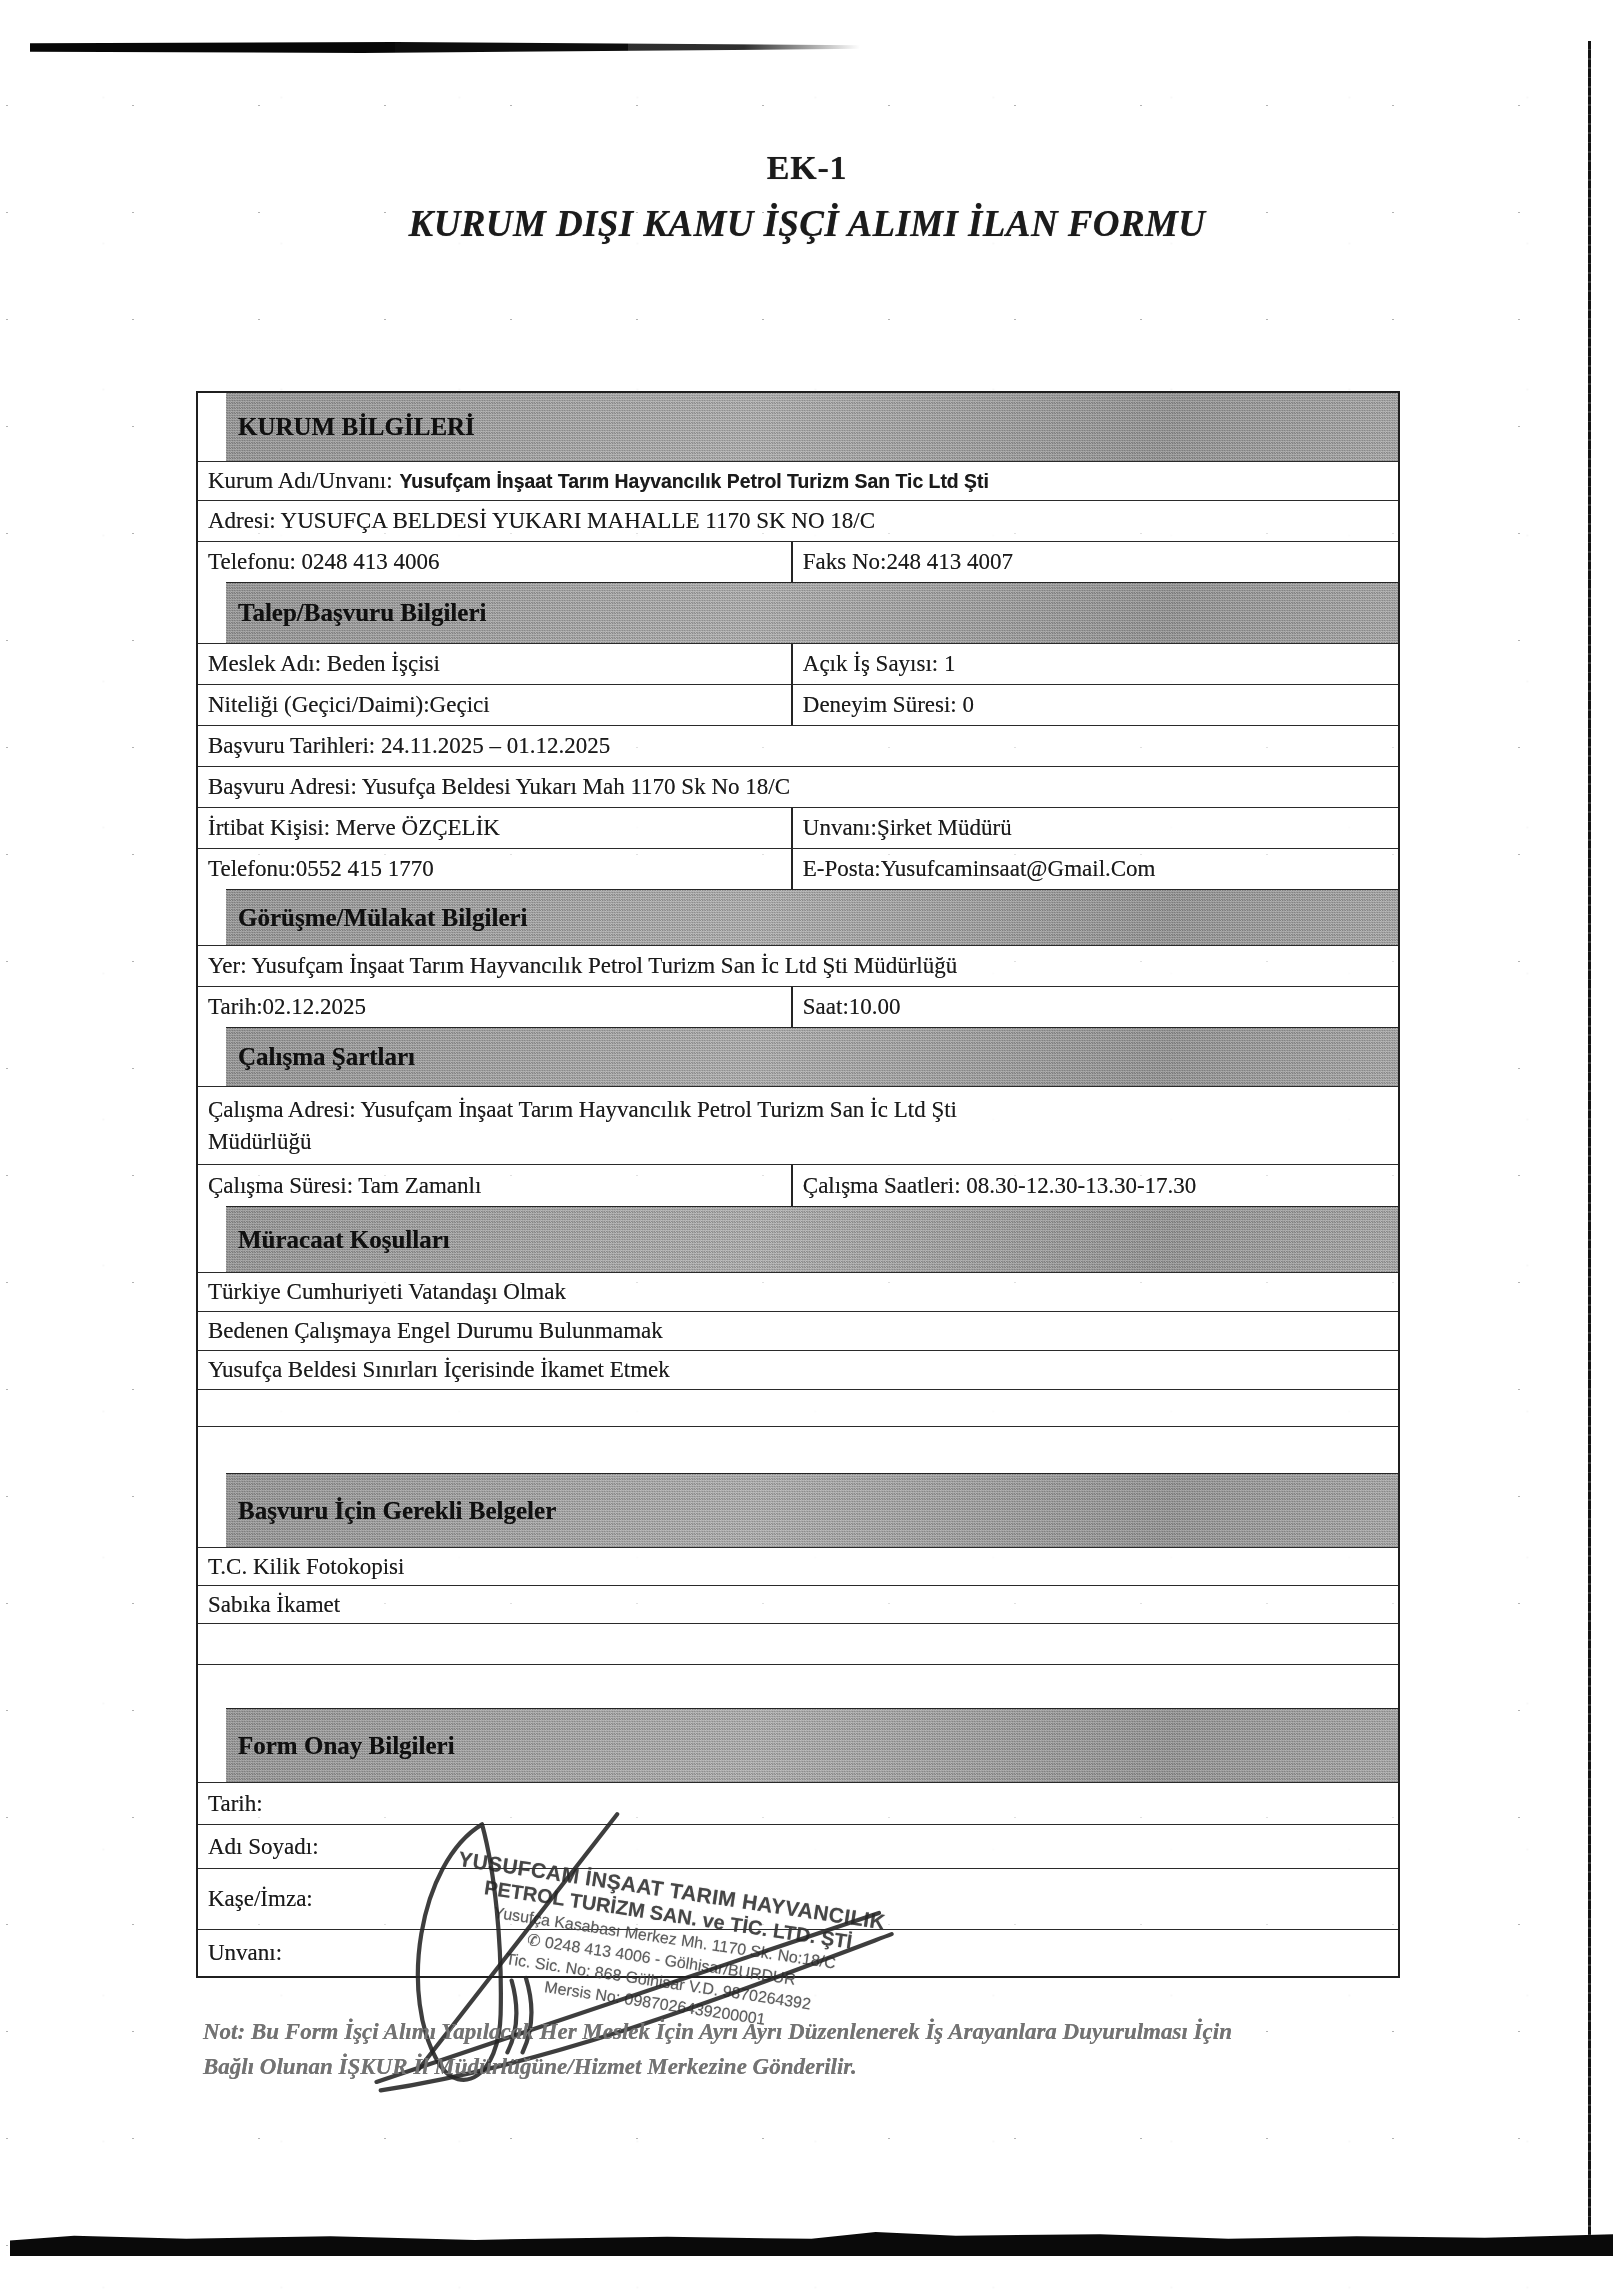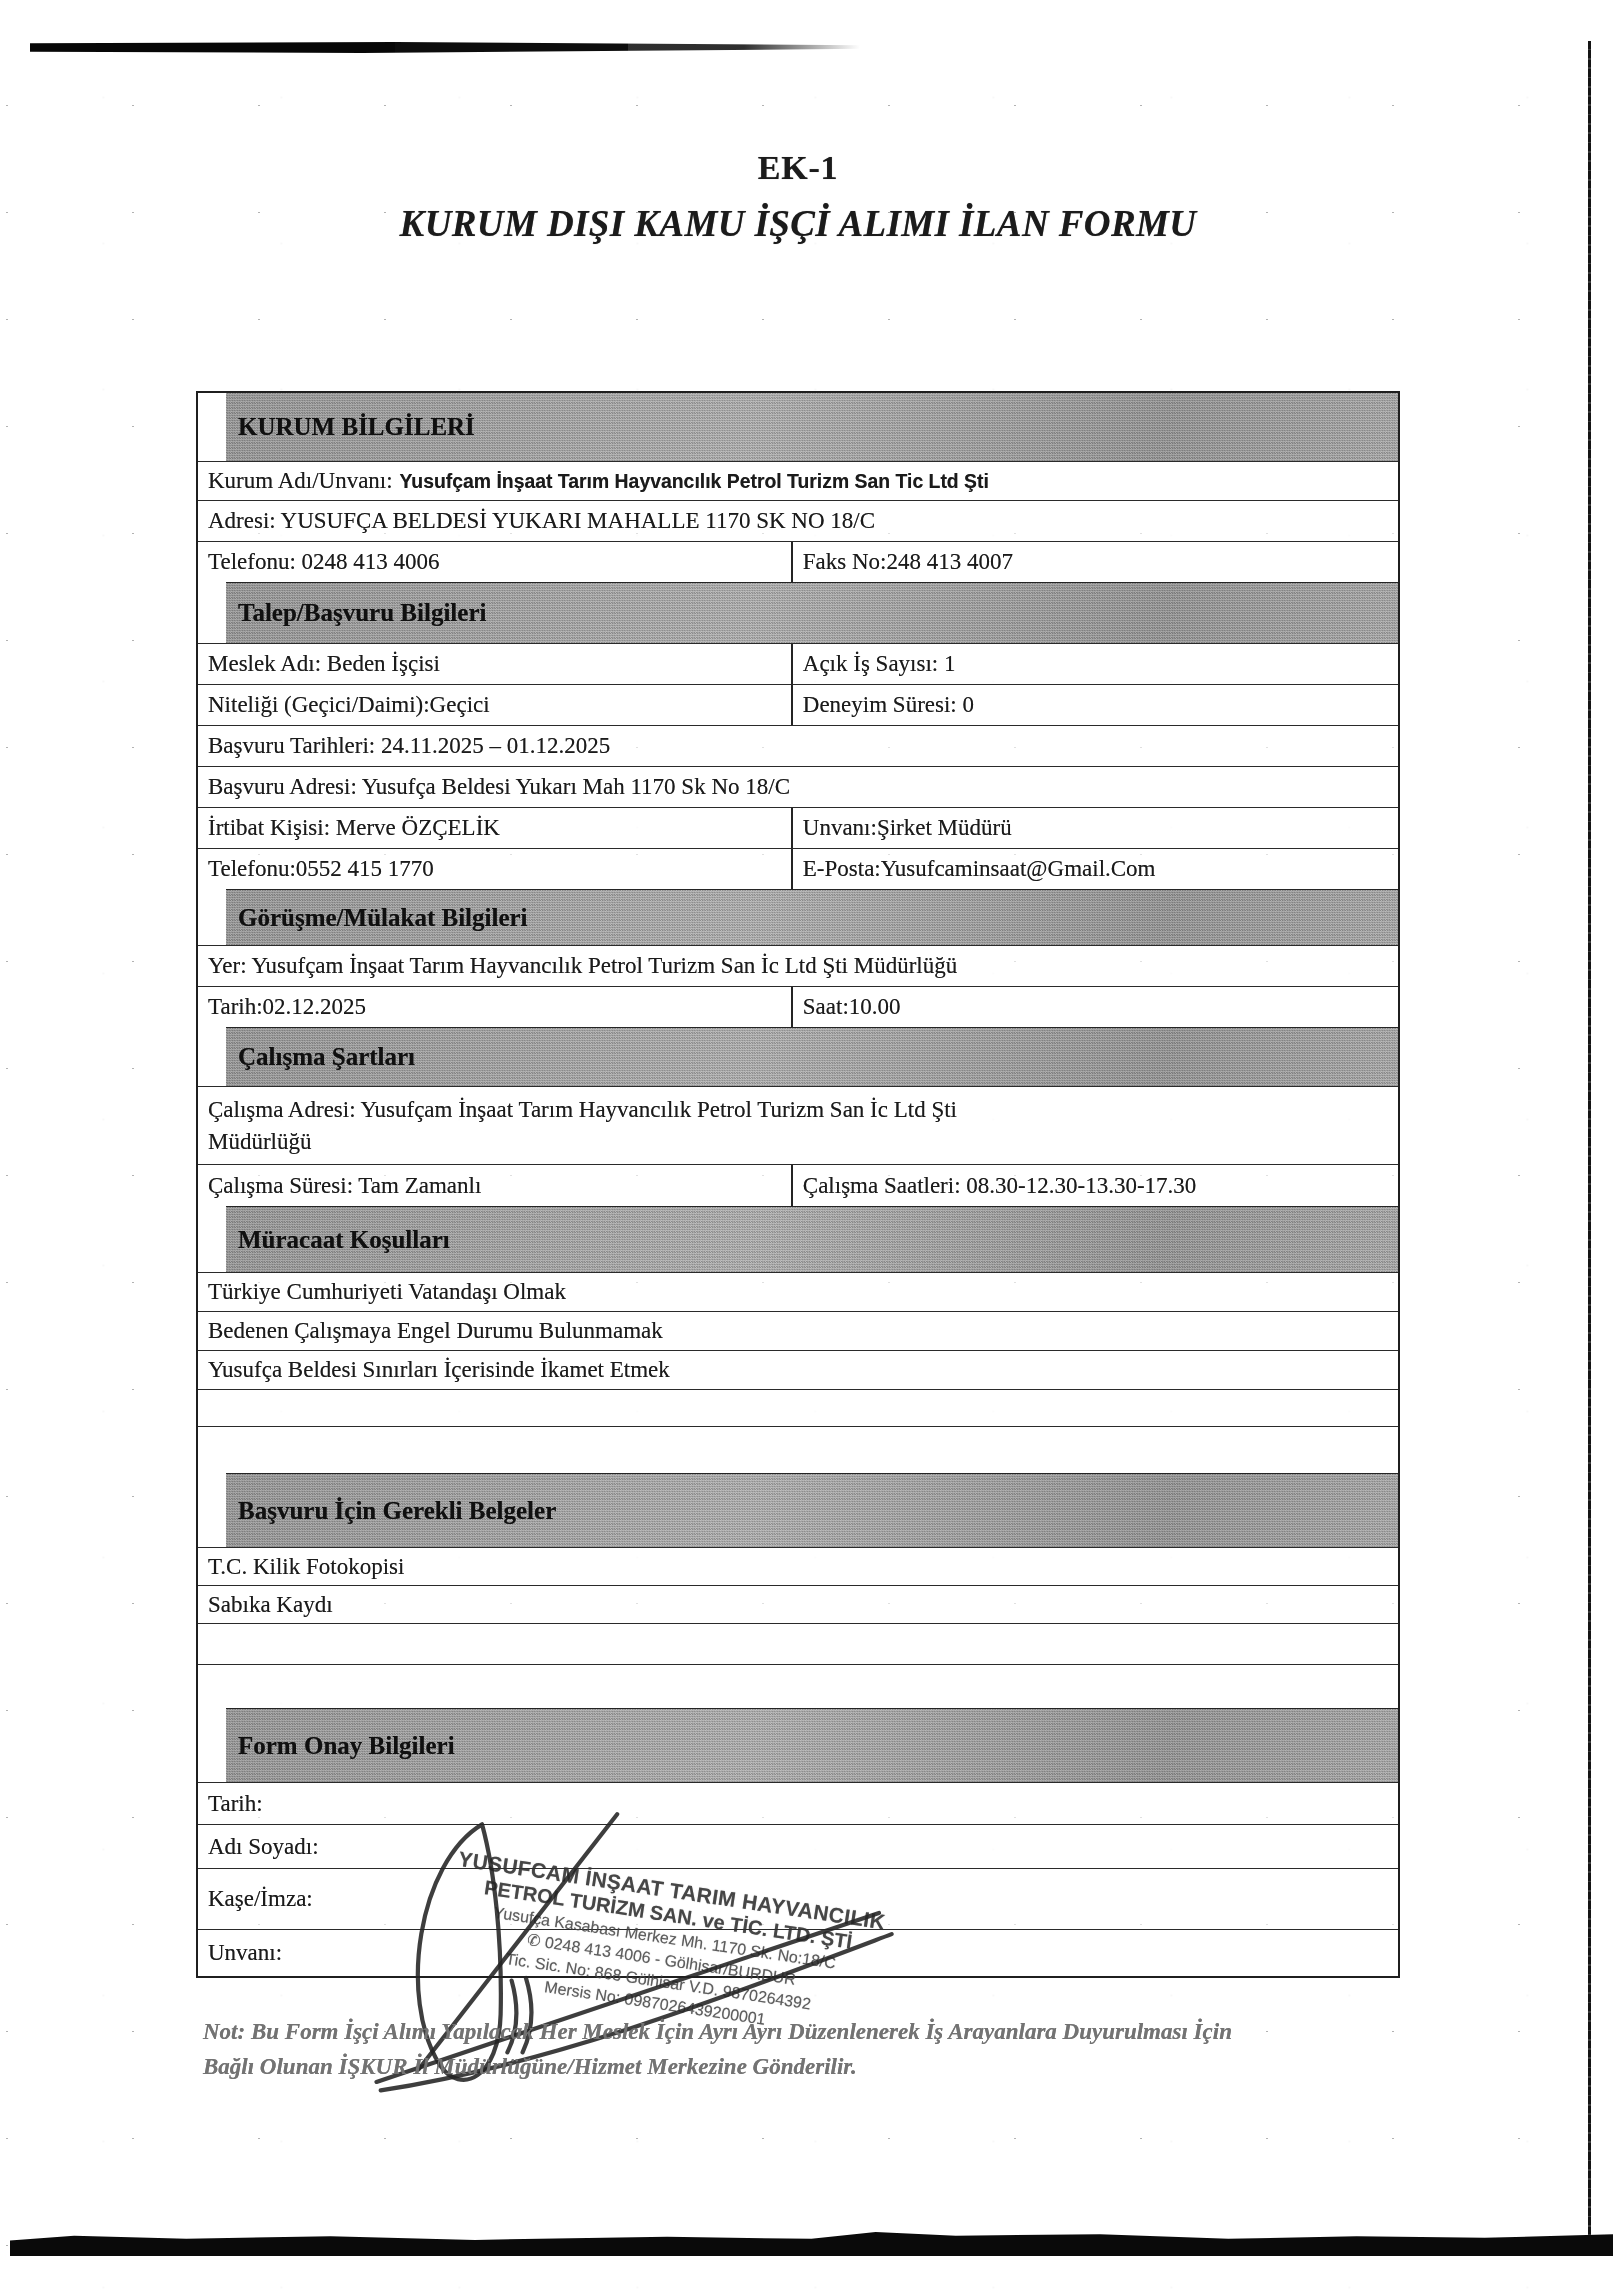--- a/index.html
+++ b/index.html
@@ -27,21 +27,21 @@
     position:absolute; left:1588px; top:41px; width:3.4px; height:2203px;
     background:repeating-linear-gradient(to bottom,#141414 0 7.6px,#3a3a3a 7.6px 9.3px);
   }
   .bottom-band{
     position:absolute; left:10px; top:2230px; width:1603px; height:26px;
     background:#0a0a0a;
     clip-path:polygon(0% 40%,4% 22%,11% 34%,20% 24%,29% 38%,41% 26%,50% 34%,54% 8%,59% 22%,68% 16%,76% 34%,84% 24%,92% 30%,100% 16%,100% 100%,0% 100%);
   }
 
   
-  .title-block{ position:absolute; left:196px; top:149px; width:1204px; text-align:center;
+  .title-block{ position:absolute; left:205px; top:149px; width:1204px; text-align:center;
     text-shadow:0 0 0.7px rgba(10,10,10,.6); }
   .title-block .ek{ font-size:34px; font-weight:bold; letter-spacing:0.8px; }
   .title-block h1{ font-size:37px; font-weight:bold; margin-top:15px; letter-spacing:0.4px;font-style:italic; }
 
   
   .form-table{
     position:absolute; left:196px; top:391px; width:1204px;
     border:2.5px solid #1f1f1f;
     text-shadow:0 0 0.6px rgba(20,20,20,.55);
   }
@@ -164,21 +164,21 @@
 
   <div class="sec-header h78">Müracaat Koşulları</div>
   <div class="row r46">Türkiye Cumhuriyeti Vatandaşı Olmak</div>
   <div class="row r46">Bedenen Çalışmaya Engel Durumu Bulunmamak</div>
   <div class="row r46">Yusufça Beldesi Sınırları İçerisinde İkamet Etmek</div>
   <div class="row r44"></div>
   <div class="row r56"></div>
 
   <div class="sec-header h88">Başvuru İçin Gerekli Belgeler</div>
   <div class="row r45">T.C. Kilik Fotokopisi</div>
-  <div class="row r45">Sabıka Kaydı</div>
+  <div class="row r45">Sabıka İkamet</div>
   <div class="row r48"></div>
   <div class="row r52"></div>
 
   <div class="sec-header h88">Form Onay Bilgileri</div>
   <div class="row r50">Tarih:</div>
   <div class="row r52">Adı Soyadı:</div>
   <div class="row r72">Kaşe/İmza:</div>
   <div class="row r56">Unvanı:</div>
 </div>
 

